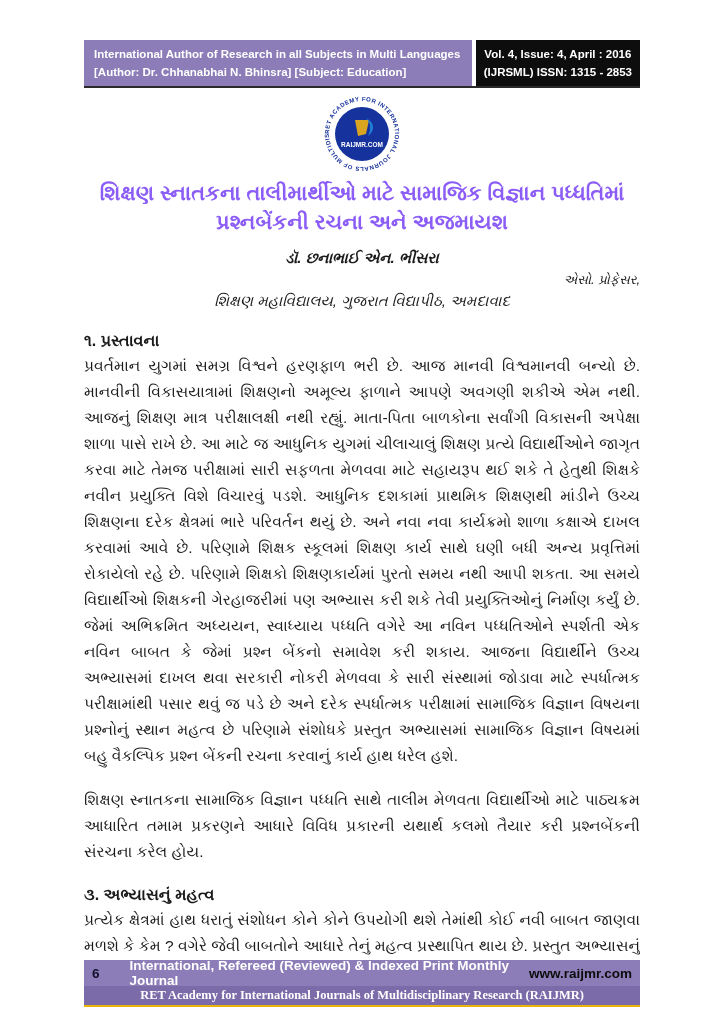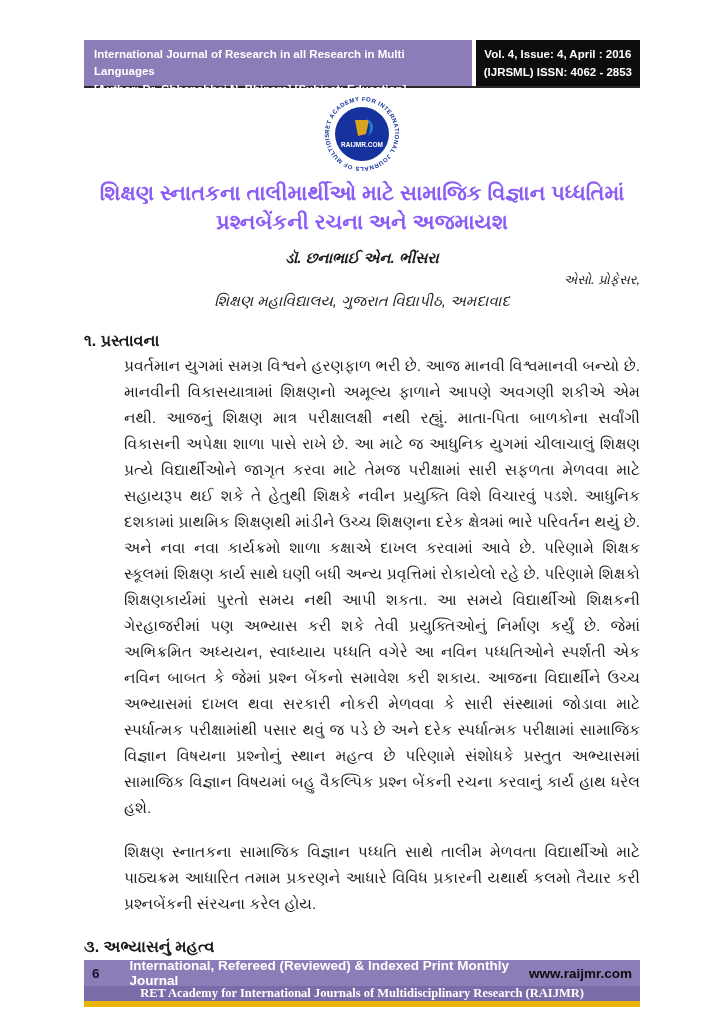--- a/index.html
+++ b/index.html
@@ -48,56 +48,56 @@
     color: #8b5cf6; margin-top: 2px;
   }
   .author-block { text-align: center; margin-top: 10px; font-style: italic; }
   .author-name { font-size: 15px; font-weight: bold; line-height: 24px; }
   .author-designation { font-size: 13px; line-height: 20px; text-align: right; }
   .author-affiliation { font-size: 15px; line-height: 21px; }
 
   
   .section { margin-top: 18px; }
   .section-heading { font-size: 16px; font-weight: bold; line-height: 24px; }
-  .section-paragraph { font-size: 15.5px; line-height: 26px; text-align: justify; margin-left: 40px; }
+  .section-paragraph { font-size: 15.5px; line-height: 26px; text-align: justify; }
 
   
   .footer { position: absolute; left: 84px; right: 84px; bottom: 17px; }
   .footer-top {
     background: #8c7cb7; height: 26px;
     display: flex; align-items: center;
     padding: 0 8px;
     font-size: 13.5px; font-weight: bold;
   }
   .footer-page-num { color: #11112a; margin-right: 10px; }
   .footer-journal { color: #ffffff; flex: 1; margin-left: 20px; }
   .footer-site { color: #0d0d0d; }
   .footer-bottom {
     background: #7b6ba8; height: 21px;
-    border-bottom: 6px solid #eab308;
+    border-bottom: 2px solid #eab308;
     display: flex; align-items: center; justify-content: center;
     color: #ffffff; font-family: "Liberation Serif", serif;
     font-size: 12.5px; font-weight: bold;
   }
 </style>
 </head>
 <body>
 
 <div class="page">
   <div class="content">
 
     <div class="header-band">
       <div class="header-left">
-        <div>International Journal of Research in all Research in Multi Languages</div>
+        <div>International Author of Research in all Subjects in Multi Languages</div>
         <div>[Author: Dr. Chhanabhai N. Bhinsra] [Subject: Education]</div>
       </div>
       <div class="header-gap"></div>
       <div class="header-right">
         <div>Vol. 4, Issue: 4, April : 2016</div>
-        <div>(IJRSML)  ISSN: 4062 - 2853</div>
+        <div>(IJRSML)  ISSN: 1315 - 2853</div>
       </div>
     </div>
 
     <div class="logo-wrap">
       <svg width="80" height="80" viewBox="0 0 80 80">
         <circle cx="40" cy="40" r="39" fill="#ffffff"></circle>
         <defs>
           <path id="ringPath" d="M 40,40 m -33,0 a 33,33 0 1,1 66,0 a 33,33 0 1,1 -66,0"></path>
         </defs>
         <text font-size="6" font-weight="bold" fill="#16329c" font-family="Liberation Sans, sans-serif" letter-spacing="0.5">

